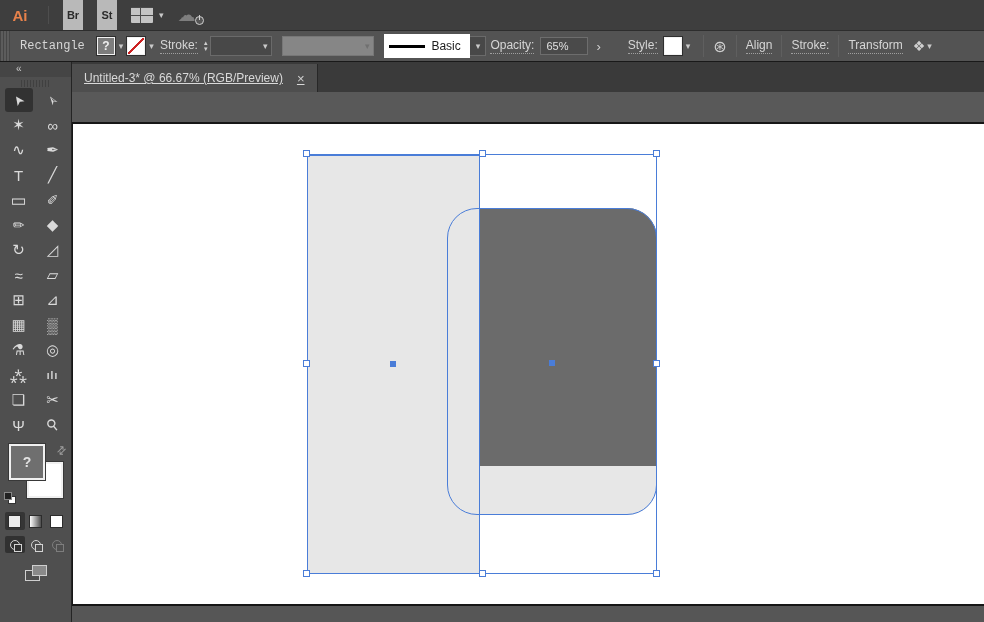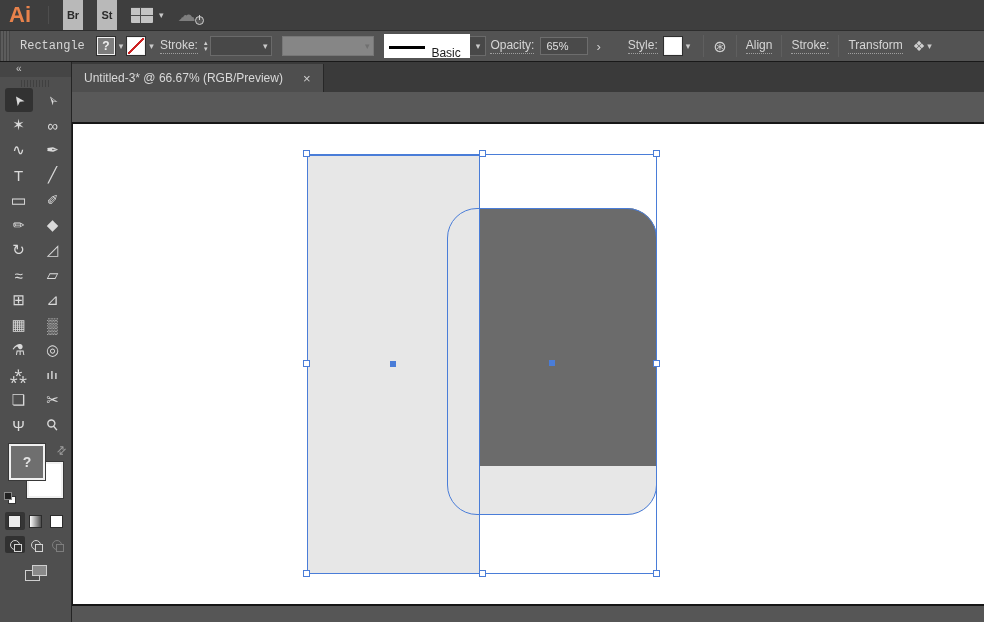--- a/index.html
+++ b/index.html
@@ -4,21 +4,21 @@
 <style>
   * { margin:0; padding:0; box-sizing:border-box; }
   html,body { background:#2a2a2a; }
   .app {
     width:984px; height:622px; overflow:hidden; position:relative;
     font-family:"Liberation Sans", sans-serif; background:#3e3e3e;
     display:flex; flex-direction:column; user-select:none;
   }
   
   .menubar { height:30px; background:#3e3e3e; display:flex; align-items:center; flex:none; }
-  .logo { width:40px; text-align:center; font-weight:bold; font-size:22px; color:var(--accent-logo,#e8824b); }
+  .logo { width:40px; text-align:center; font-weight:bold; font-size:15px; color:var(--accent-logo,#e8824b); }
   .menu-items { display:flex; align-items:center; height:100%; }
   .menu-item { padding:0 14px; font-size:13px; color:#dcdcdc; line-height:30px; cursor:default; }
   .mb-sep { width:1px; height:18px; background:#4e4e4e; margin:0 8px; }
   .mb-icons { display:flex; align-items:center; gap:14px; margin-left:6px; }
   .sq-btn { width:20px; height:36px; background:#b9b9b9; color:#2b2b2b; border-radius:2px;
             font-size:11px; font-weight:bold; display:flex; align-items:center; justify-content:center; }
   .ws-icon { width:22px; height:16px; background:#c4c4c4; border-radius:1px;
     background-image:linear-gradient(90deg, transparent 0 9px, #4a4a4a 9px 10px, transparent 10px),
                      linear-gradient(#4a4a4a 0, #4a4a4a 1px, transparent 1px 8px, #4a4a4a 8px 9px, transparent 9px); }
   .chev { color:#c9c9c9; font-size:9px; }
@@ -36,21 +36,21 @@
             align-items:center; justify-content:center; cursor:pointer; }
   .fill-q { background:#7d7d7d; color:#efefef; font-size:12px; font-weight:bold; }
   .none-slash { background:#ffffff; position:relative; }
   .slash { background-image:linear-gradient(135deg, transparent 44%, var(--none-red,#c22) 44% 56%, transparent 56%); }
   .dd-chev { color:#c9c9c9; font-size:9px; padding:0 4px; cursor:pointer; }
   .stepper { display:flex; flex-direction:column; line-height:6px; font-size:7px; color:#cfcfcf; margin:0 3px 0 6px; cursor:pointer; }
   .combo { width:62px; height:20px; background:#484848; border:1px solid #6a6a6a; display:flex;
            align-items:center; justify-content:flex-end; cursor:pointer; }
   .combo.disabled { width:92px; background:#868686; border-color:#777; margin-left:10px; cursor:default; }
   .basic-combo { display:flex; align-items:center; margin-left:10px; cursor:pointer; }
-  .basic-field { width:86px; height:20px; background:#fff; color:#1c1c1c; display:flex; gap:6px; padding:12px 5px; }
+  .basic-field { width:86px; height:20px; background:#fff; color:#1c1c1c; display:flex; align-items:center; gap:6px; padding:12px 5px; }
   .basic-line { width:36px; height:3px; background:#000; flex:none; }
   .basic-field span { font-size:12px; }
   .basic-chev { width:16px; height:20px; background:#484848; border:1px solid #6a6a6a; border-left:none;
                 display:flex; align-items:center; justify-content:center; }
   .field { width:48px; height:18px; background:#4a4a4a; border:1px solid #6d6d6d; color:#e0e0e0;
            font-size:11px; display:flex; align-items:center; padding-left:5px; margin:0 3px 0 6px; }
   .next-btn { color:#cfcfcf; font-size:13px; padding:0 5px; cursor:pointer; }
   .cb-sep { width:1px; height:22px; background:#434343; border-right:1px solid #5f5f5f; margin:0 9px; }
   .recolor { color:#cfcfcf; font-size:16px; cursor:pointer; }
   .tf-icon { color:#cfcfcf; font-size:14px; margin:0 2px 0 10px; cursor:pointer; }
@@ -98,21 +98,21 @@
                         background:#4f4f4f; border:1px solid #d4d4d4; }
   .mode-tile.active .mode-circle::after { background:#313131; }
   .mode-tile.disabled { opacity:.35; cursor:default; }
   .screen-mode { margin-top:12px; position:relative; width:22px; height:16px; cursor:pointer; }
   .screen-mode .r1 { position:absolute; left:0; bottom:0; width:15px; height:11px; border:1px solid #cfcfcf; }
   .screen-mode .r2 { position:absolute; right:0; top:0; width:15px; height:11px; border:1px solid #cfcfcf; background:#8a8a8a; }
   
   .doc-col { flex:1; display:flex; flex-direction:column; min-width:0; }
   .tabbar { height:30px; background:#3a3a3a; display:flex; align-items:flex-end; flex:none; }
   .tab { height:28px; margin-top:2px; background:#4e4e4e; color:#d9d9d9; font-size:12px;
-         display:flex; align-items:center; gap:20px; padding:0 12px; border-right:1px solid #272727; cursor:pointer; }
+         display:flex; align-items:center; gap:14px; padding:0 12px; border-right:1px solid #272727; cursor:pointer;text-decoration:underline; }
   .tab-close { color:#cfcfcf; font-size:13px; cursor:pointer; }
   .pasteboard { height:30px; background:#595959; flex:none; }
   .canvas { flex:1; background:var(--artboard,#fff); border-top:2px solid #161616; border-left:1px solid #161616;
             position:relative; overflow:hidden; }
   .statusbar { height:18px; background:#565656; border-top:2px solid #161616; flex:none; }
   
   .shape { position:absolute; }
   .light-rect { left:234px; top:31px; width:173px; height:419px; background:var(--light-shape,#e7e7e7);
                 border:1px solid var(--selection,#4a7dd8); }
   .bottom-strip { left:407px; top:342px; width:177px; height:49px; background:var(--light-shape,#e7e7e7);

